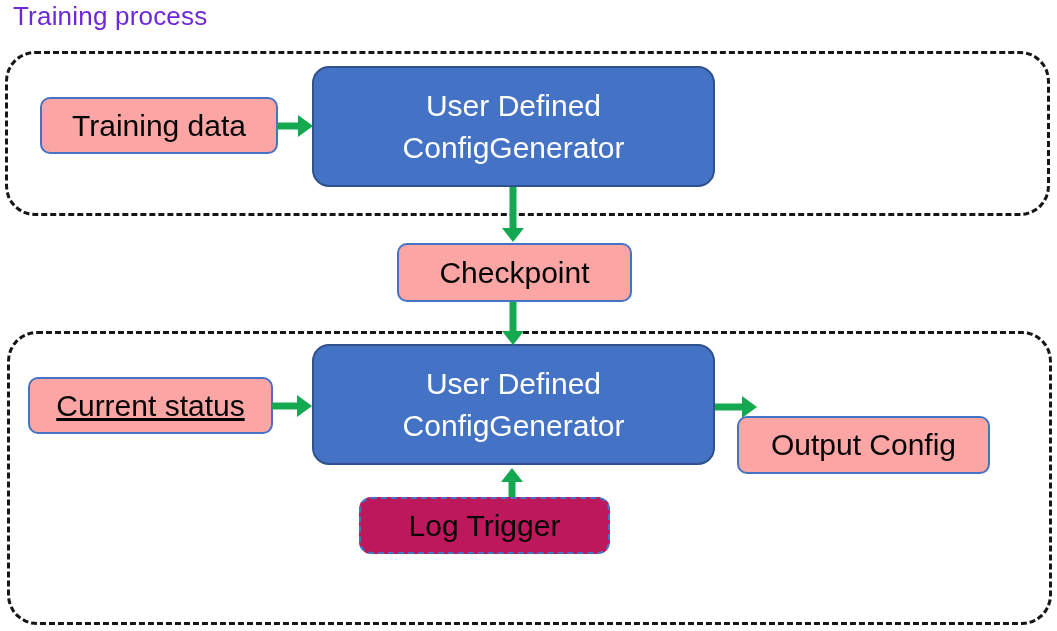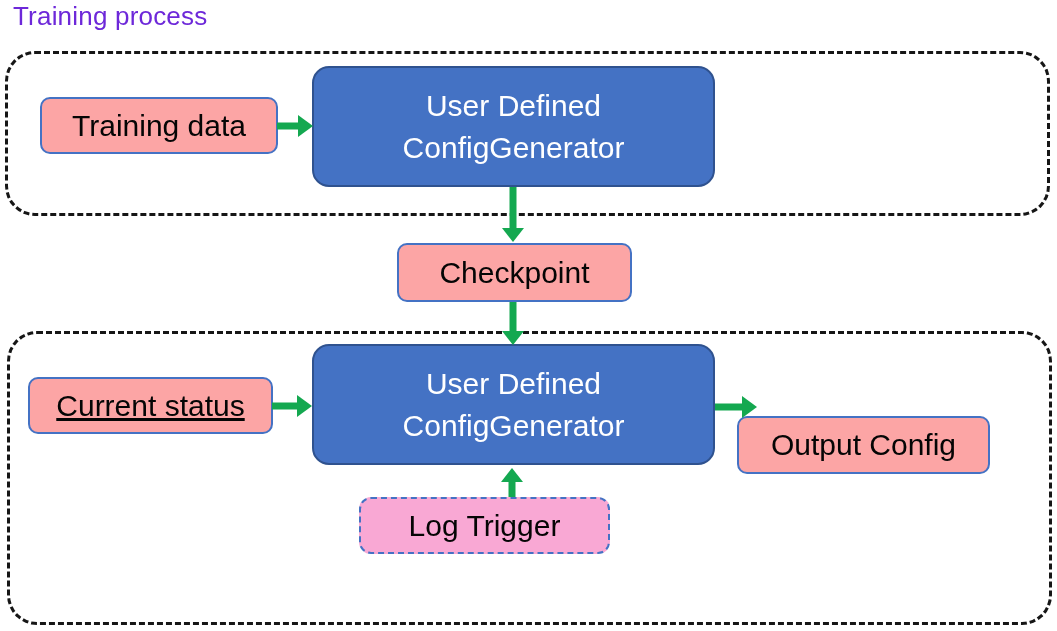--- a/index.html
+++ b/index.html
@@ -24,21 +24,21 @@
   }
   .node{
     position:absolute;display:flex;flex-direction:column;align-items:center;
     justify-content:center;background:var(--node-fill,#4472C4);
     border:2.5px solid var(--node-border,#2F528F);border-radius:17px;
     color:var(--text-light,#ffffff);font-size:30px;line-height:42px;
     box-sizing:border-box;text-align:center;z-index:3;
   }
   .trigger{
     position:absolute;display:flex;align-items:center;justify-content:center;
-    background:#f9a8d4;border:2px dashed var(--light-box-border,#4472C4);
+    background:#be185d;border:2px dashed var(--light-box-border,#4472C4);
     border-radius:12px;font-size:30px;color:#050505;box-sizing:border-box;
     white-space:nowrap;
   }
   .arrow{position:absolute;z-index:4;}
   .arrow .shaft{position:absolute;background:var(--arrow-green,#14A850);}
   .arrow .head{position:absolute;width:0;height:0;}
   .arrow.right .shaft{left:0;right:14px;top:50%;transform:translateY(-50%);height:7px;}
   .arrow.right .head{
     right:0;top:50%;transform:translateY(-50%);
     border-top:11px solid transparent;border-bottom:11px solid transparent;

